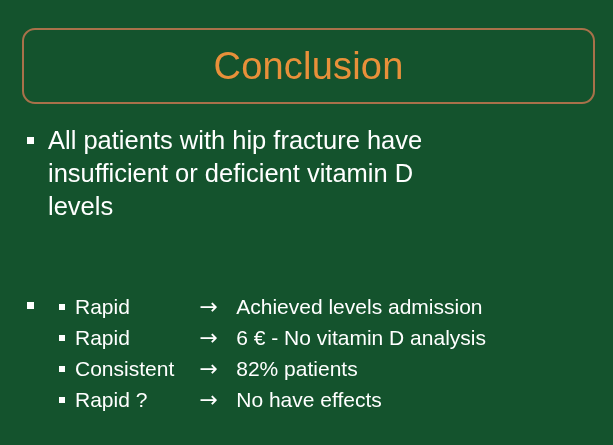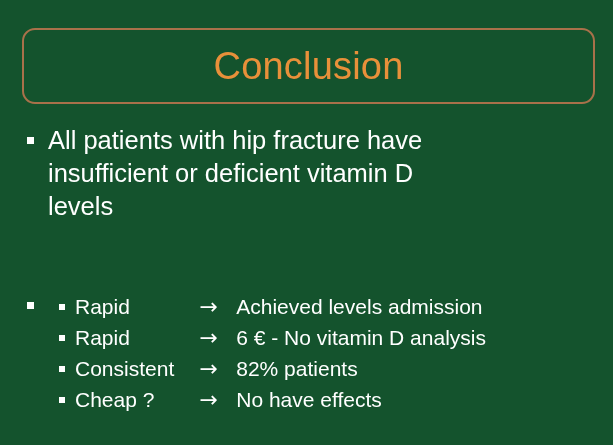--- a/index.html
+++ b/index.html
@@ -169,21 +169,21 @@
             <span>Consistent</span>
           </td>
           <td class="col-arrow">
             <span class="arrow-glyph">→</span>
           </td>
           <td class="col-value">82% patients</td>
         </tr>
         <tr>
           <td class="col-label">
             <span class="marker-sm"></span>
-            <span>Cheap ?</span>
+            <span>Rapid ?</span>
           </td>
           <td class="col-arrow">
             <span class="arrow-glyph">→</span>
           </td>
           <td class="col-value">No have effects</td>
         </tr>
       </tbody>
     </table>
 
   </div>

